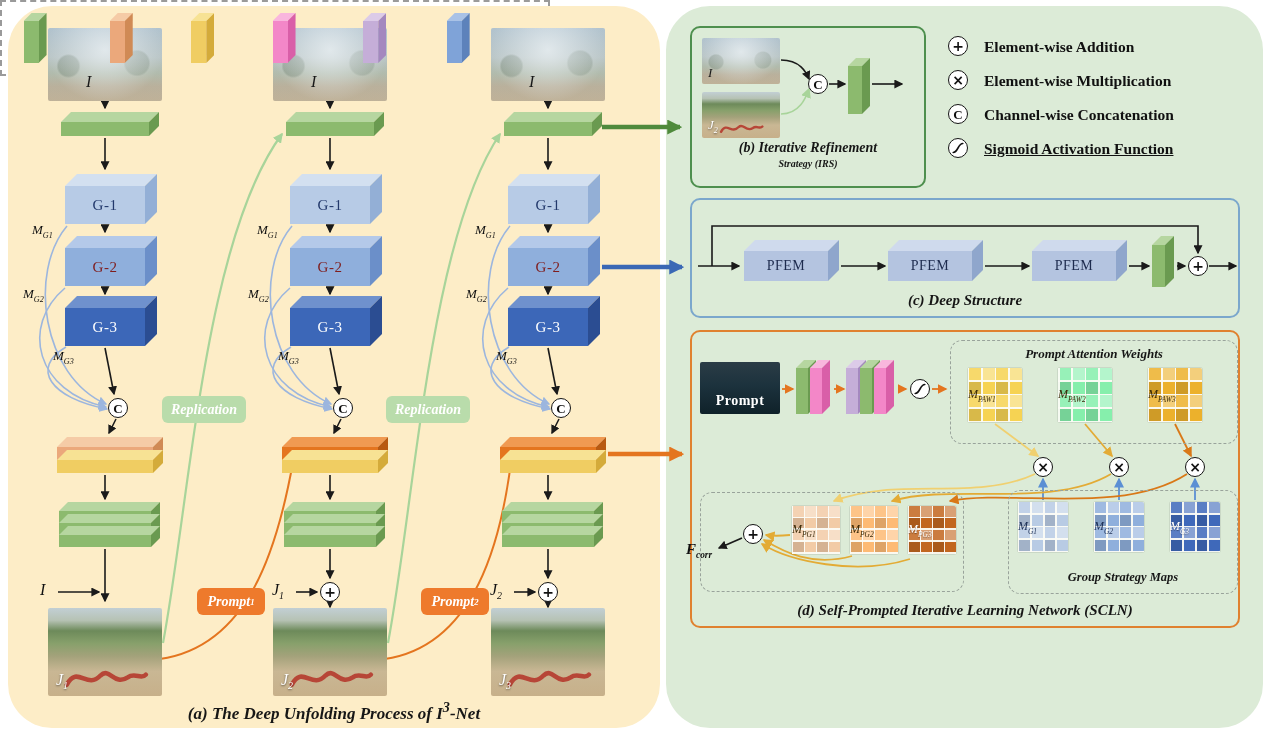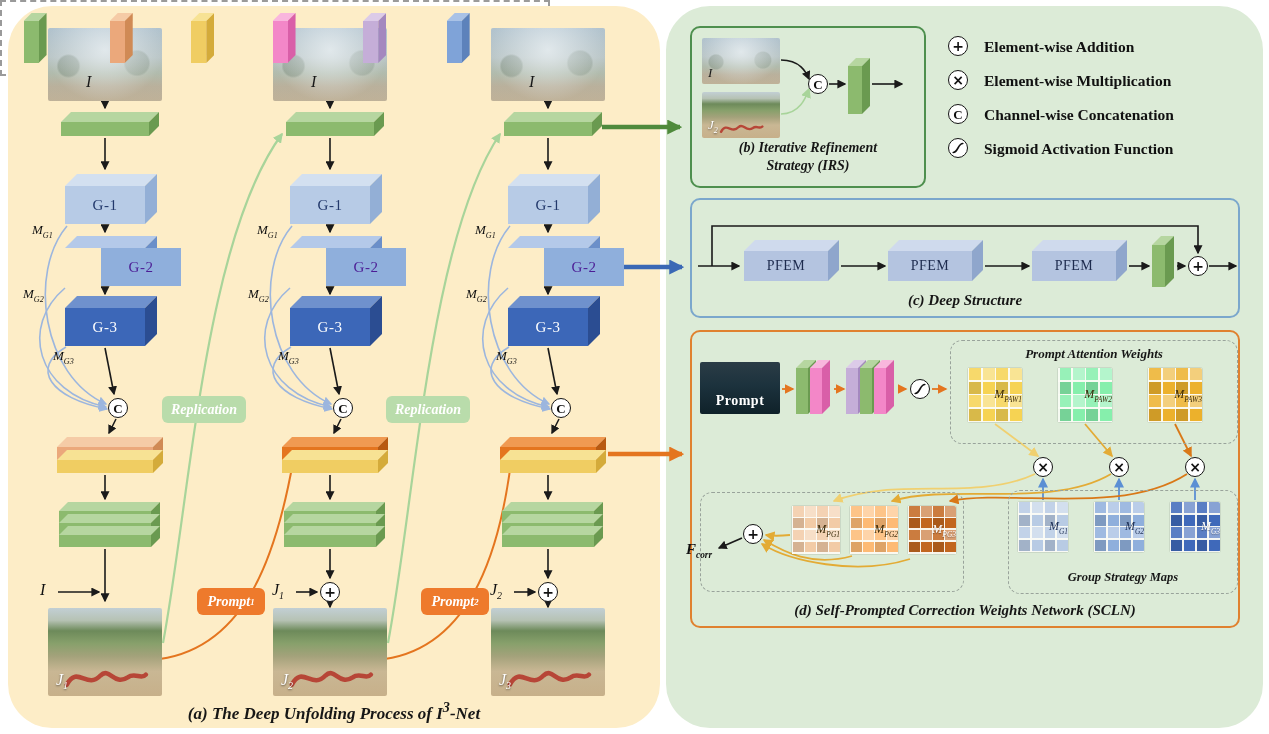--- a/index.html
+++ b/index.html
@@ -25,21 +25,21 @@
   .b3 .s{position:absolute;top:0;right:0;width:var(--d);height:100%;background:var(--cs);
          clip-path:polygon(0 var(--d),100% 0,100% calc(100% - var(--d)),0 100%);}
   .b3 .f{position:absolute;left:0;top:var(--d);width:calc(100% - var(--d));height:calc(100% - var(--d));
          background:var(--cf);display:flex;align-items:center;justify-content:center;
          font:15px "Liberation Serif",serif;letter-spacing:.5px;}
   .conv {--cf:#8cba6e;--ct:#b6d6a0;--cs:#6a9a50;}
   .feu1 {--cf:#eba87b;--ct:#f5cba6;--cs:#d08a55;}
   .feu2 {--cf:#e4751f;--ct:#f09a52;--cs:#b85a12;}
   .pau  {--cf:#f0cd62;--ct:#f7e294;--cs:#d4ab3a;}
   .g1c  {--cf:#b7cbe6;--ct:#d3e0f0;--cs:#93afd6;} .g1c .f{color:#22386b;}
-  .g2c  {--cf:#8fafdc;--ct:#b4c9e9;--cs:#6b8fc9;} .g2c .f{color:#4c1d95;margin-left:36px;}
+  .g2c  {--cf:#8fafdc;--ct:#b4c9e9;--cs:#6b8fc9;} .g2c .f{color:#7f1d1d;}
   .g3c  {--cf:#3c67b8;--ct:#6f91cd;--cs:#2b4d92;} .g3c .f{color:#fff;}
   .pfemc{--cf:#b4c4e0;--ct:#cfdaed;--cs:#8fa6cc;} .pfemc .f{color:#1d2b4e;font-size:14px;}
   .reluc{--cf:#f387c8;--ct:#f9b6dd;--cs:#d95fa8;}
   .gapc {--cf:#c5aed8;--ct:#dccbe8;--cs:#a488bf;}
   .pfml {--cf:#7fa3d8;--ct:#a9c2e6;--cs:#5d82bb;}
   
   .op{position:absolute;width:20px;height:20px;border:1.7px solid #141414;border-radius:50%;background:#fff;
       display:flex;align-items:center;justify-content:center;z-index:12;
       font:700 14px/1 "DejaVu Sans",sans-serif;color:#111;}
   .op.serif{font:700 13px/1 "Liberation Serif",serif;}
@@ -63,21 +63,21 @@
   .grid{position:absolute;z-index:8;border-radius:2px;box-shadow:0 0 0 1px rgba(0,0,0,.08);}
   .grid::before{content:"";position:absolute;inset:0;
     background:conic-gradient(rgba(255,255,255,.38) 0 25%,rgba(0,0,0,0) 25% 50%,rgba(0,0,0,.12) 50% 75%,rgba(255,255,255,.14) 75% 100%);
     background-size:50% 50%;}
   .grid::after{content:"";position:absolute;inset:0;
     background:repeating-linear-gradient(0deg,rgba(252,252,246,.95) 0 1.5px,transparent 1.5px 25%),
                repeating-linear-gradient(90deg,rgba(252,252,246,.95) 0 1.5px,transparent 1.5px 25%);}
   .paw1{background:#f6d353;} .paw2{background:#86efac;} .paw3{background:#ecb12c;}
   .gg1{background:#b8cbe4;} .gg2{background:#8fafdc;} .gg3{background:#3f69ba;}
   .pg1{background:#f2cba6;} .pg2{background:#fdba74;} .pg3{background:#c2661f;}
-  .glab{position:absolute;left:0;right:0;top:50%;transform:translateY(-48%);text-align:right;z-index:2;
+  .glab{position:absolute;left:0;right:0;top:50%;transform:translateY(-48%);text-align:left;z-index:2;
         font:italic 12px "Liberation Serif",serif;}
   .glab.dkb{color:#3a2a08;} .glab.nv{color:#1d2f55;} .glab.lt{color:#fff;text-shadow:0 1px 1px rgba(0,0,0,.4);}
   
   sub{font-size:.62em;}
   .mlab{position:absolute;z-index:9;font:italic 13px "Liberation Serif",serif;color:#111;}
   .mlab.big{font-size:16px;}
   .pill{position:absolute;border-radius:6px;color:#fff;display:flex;align-items:center;justify-content:center;
         font:italic 700 14px "Liberation Serif",serif;z-index:11;}
   .pill.rep{background:#b9dcab;}
   .pill.prm{background:#ee7a2c;}
@@ -481,42 +481,42 @@
   <span class="legrow-label" style="left:984px;top:72px;">Element-wise Multiplication</span>
   <div class="op serif" style="left:948px;top:104px;">
       <span>C</span>
     </div>
   <span class="legrow-label" style="left:984px;top:106px;">Channel-wise Concatenation</span>
   <div class="op" style="left:948px;top:138px;">
     <svg width="14" height="14" viewBox="0 0 14 14">
         <path d="M2.2 11.5 C 7 11.5,7 2.5,11.8 2.5" stroke="#111" stroke-width="1.6" fill="none" stroke-linecap="round"></path>
       </svg>
   </div>
-  <span class="legrow-label" style="left:984px;top:140px;">Sigmoid Activation Function</span>
+  <span class="legrow-label" style="left:984px;top:140px;text-decoration:underline;">Sigmoid Activation Function</span>
 
   <div id="boxB" class="subbox"></div>
   <div class="scene hazy" style="left:702px;top:38px;width:78px;height:46px;">
     <span class="imglab dk" style="left:6px;bottom:3px;font-size:13px;"><span>I</span></span>
   </div>
   <div class="scene clear" style="left:702px;top:92px;width:78px;height:46px;">
     <svg class="slide" viewBox="0 0 100 60">
         <path d="M8 48 C 20 26,30 54,45 38 C 55 28,60 50,75 40 C 83 34,90 43,95 37" stroke="#b53a2e" stroke-width="5" fill="none" stroke-linecap="round" opacity=".9"></path>
       </svg>
     <span class="imglab lt" style="left:6px;bottom:3px;font-size:13px;"><span>J</span><sub>2</sub></span>
   </div>
   <div class="op serif" style="left:808px;top:74px;">
       <span>C</span>
     </div>
   <div class="b3 conv" style="left:848px;top:58px;width:22px;height:56px;--d:8px;">
       <i class="t"></i>
       <i class="s"></i>
       <i class="f"></i>
     </div>
   <div class="cap" style="left:690px;top:140px;width:236px;font-size:14px;">(b) Iterative Refinement</div>
-  <div class="cap" style="left:690px;top:158px;width:236px;font-size:14px;">Strategy (IRS)</div>
+  <div class="cap" style="left:690px;top:158px;width:236px;font-size:10px;">Strategy (IRS)</div>
 
   <div id="boxC" class="subbox"></div>
   <div class="b3 pfemc" style="left:744px;top:240px;width:95px;height:41px;--d:11px;">
       <i class="t"></i>
       <i class="s"></i>
       <i class="f">
         <span>PFEM</span>
       </i>
     </div>
   <div class="b3 pfemc" style="left:888px;top:240px;width:95px;height:41px;--d:11px;">
@@ -620,21 +620,21 @@
     <span class="glab nv"><span>M</span><sub>G1</sub></span>
   </div>
   <div class="grid gg2" style="left:1094px;top:502px;width:50px;height:50px;">
     <span class="glab nv"><span>M</span><sub>G2</sub></span>
   </div>
   <div class="grid gg3" style="left:1170px;top:502px;width:50px;height:50px;">
     <span class="glab lt"><span>M</span><sub>G3</sub></span>
   </div>
   <div class="cap" style="left:1008px;top:570px;width:230px;font-size:12.5px;">Group Strategy Maps</div>
 
-  <div class="cap" style="left:690px;top:602px;width:550px;">(d) Self-Prompted Correction Weights Network (SCLN)</div>
+  <div class="cap" style="left:690px;top:602px;width:550px;">(d) Self-Prompted Iterative Learning Network (SCLN)</div>
 
   <div id="boxLeg">
     <div class="legitem">
       <div class="b3 conv" style="width:23px;height:50px;--d:8px;">
           <i class="t"></i>
           <i class="s"></i>
           <i class="f"></i>
         </div>
       <b>Conv</b>
     </div>

